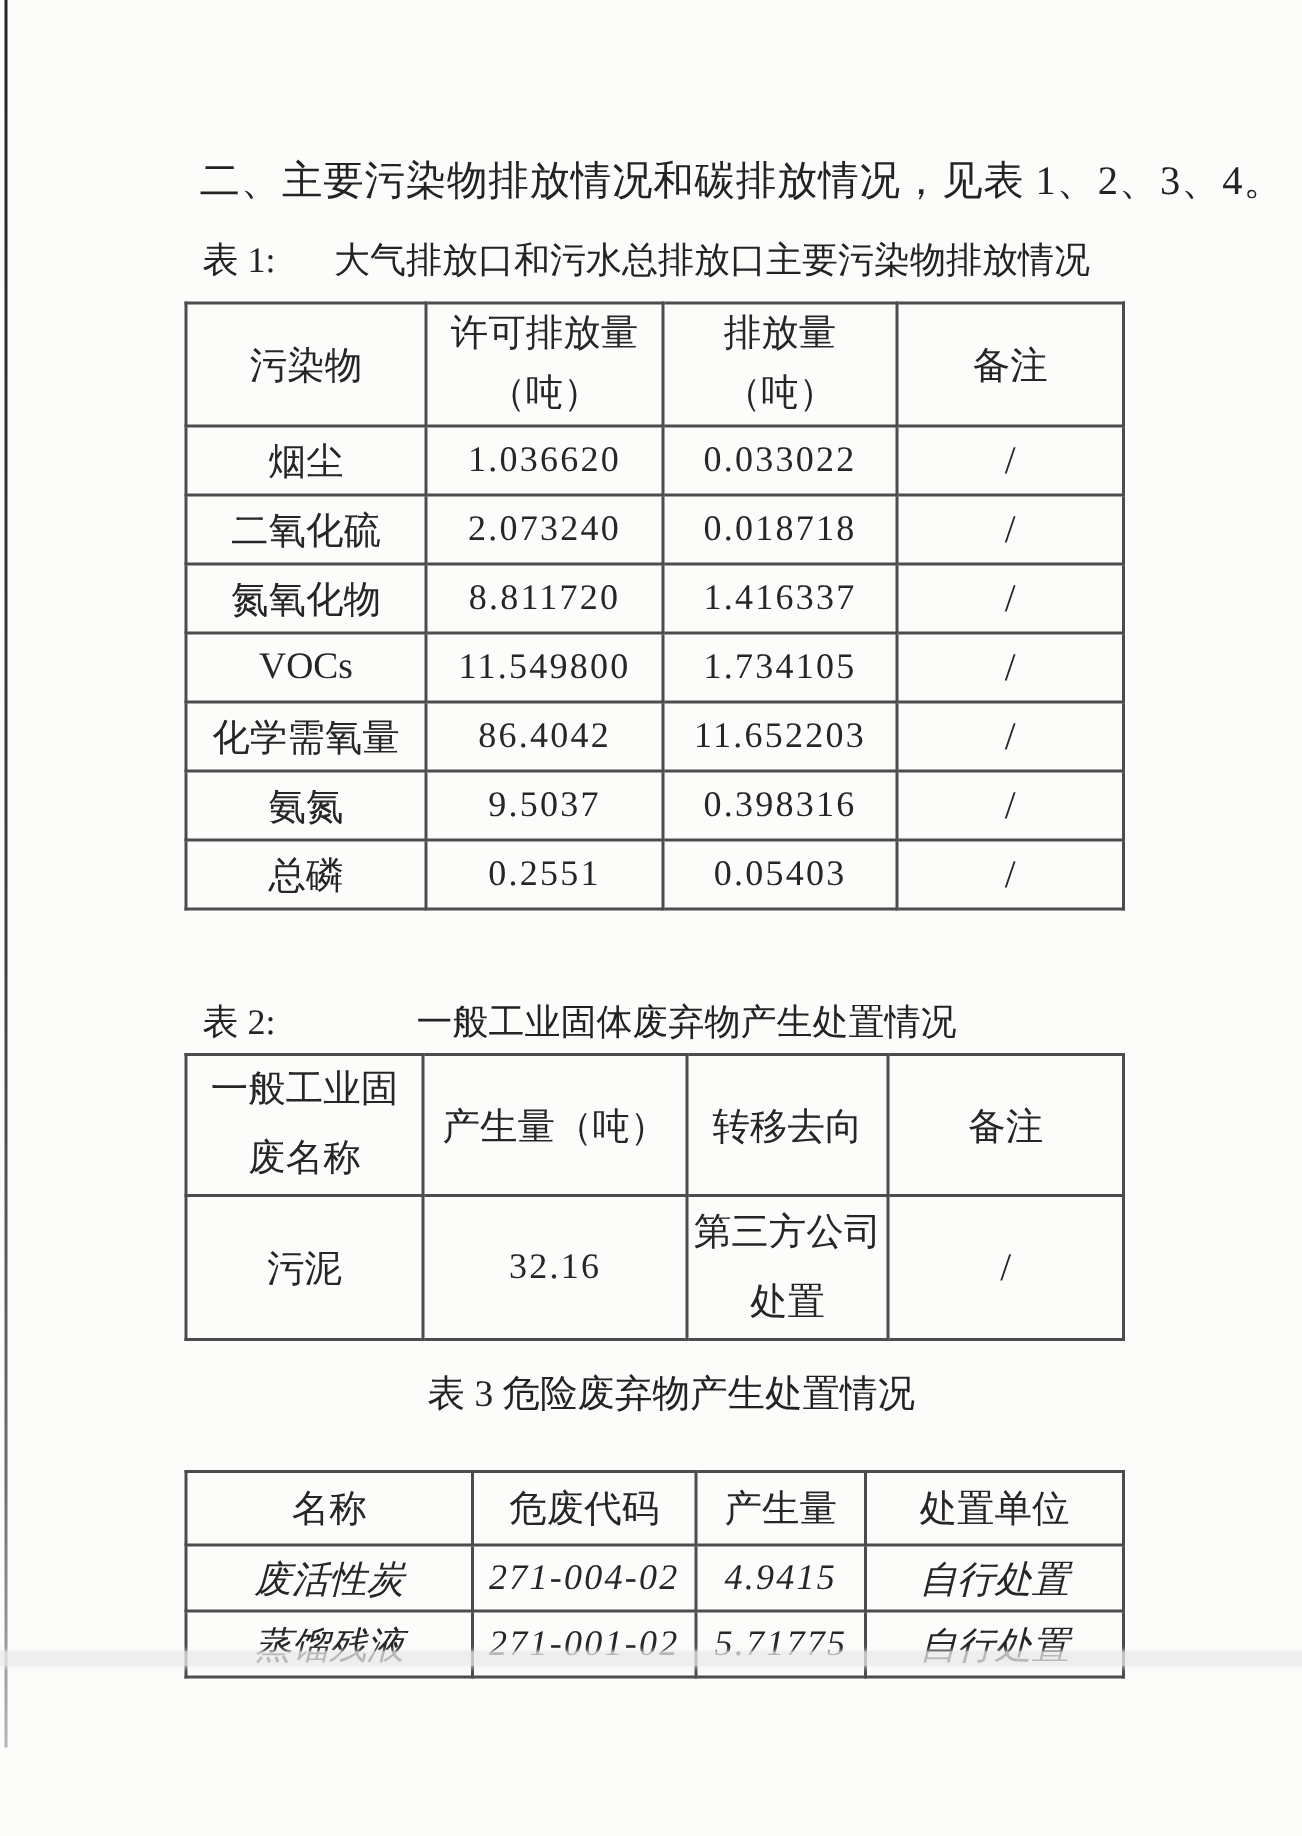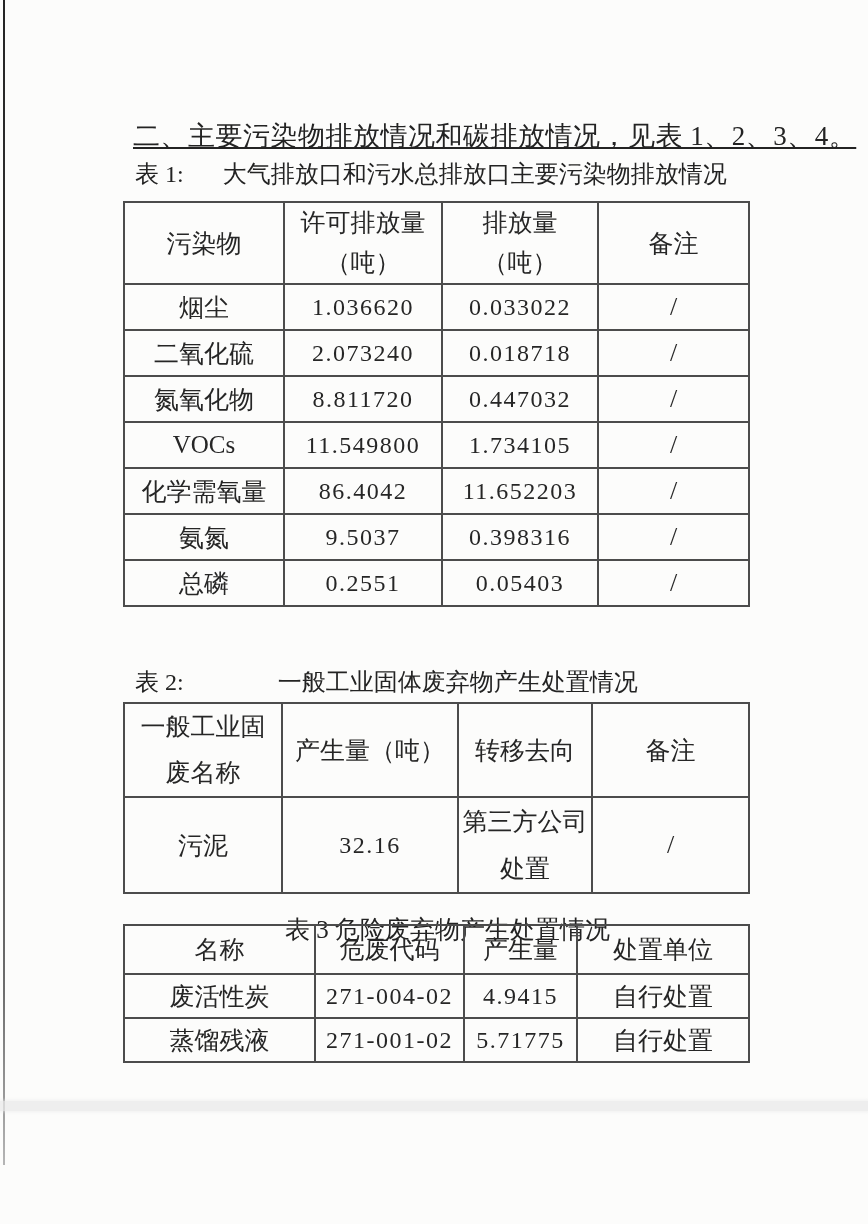--- a/index.html
+++ b/index.html
@@ -19,53 +19,53 @@
   
   .scan-band {
     position:absolute; left:0; top:1101px; width:868px; height:10px;
     background:rgba(233,233,233,0.75);
     box-shadow:0 0 3px 1px rgba(233,233,233,0.6);
     z-index:5;
   }
   .content { position:absolute; left:123px; top:0; width:625px; }
 
   .heading {
-    position:absolute; left:10px; top:118px; width:640px;
-    font-size:27px; line-height:36px; letter-spacing:0.5px; white-space:nowrap;text-decoration:underline;
+    position:absolute; left:10px; top:102px; width:640px;
+    font-size:27px; line-height:36px; letter-spacing:0.5px; white-space:nowrap;
   }
 
   .tcaption { position:absolute; left:0; font-size:24px; line-height:32px; white-space:nowrap;margin-left:12px; }
   .tcaption .cap-label { display:inline-block; }
   #t1-caption { top:158px; }
   #t1-caption .cap-label { margin-right:39px; }
   #t2-caption { top:666px; }
   #t2-caption .cap-label { margin-right:94px; }
   #t3-caption { top:914px; width:625px; text-align:center; font-size:25px; }
 
   table {
     position:absolute; left:0;
     border-collapse:collapse; table-layout:fixed;
     background:transparent;
   }
   #table1 { top:201px; width:625px; }
   #table2 { top:702px; width:625px; }
-  #table3 { top:924px; width:625px;padding-left:10px; }
+  #table3 { top:980px; width:625px;padding-left:10px; }
 
   th, td {
     border:2px solid #4c4c4c;
     text-align:center; vertical-align:middle;
     font-weight:normal; font-size:25px; color:#262626;
     padding:0; overflow:hidden;
   }
   #table1 tr.hdr   { height:78px; }
   #table1 tr.data  { height:46px; }
   #table2 tr.hdr   { height:92px; }
   #table2 tr.data  { height:94px; }
   #table3 tr.hdr   { height:49px; }
-  #table3 tr.data  { height:44px; }
+  #table3 tr.data  { height:44px;font-style:italic; }
 
   .twoline div { line-height:40px; }
   #table2 .twoline div { line-height:46px;text-align:center; }
   #table2 td.twoline div { line-height:47px; }
 
   .num { font-size:24px; letter-spacing:1.5px; }
   .slash { font-size:26px; }
 </style>
 </head>
 <body>
@@ -110,21 +110,21 @@
       </tr>
       <tr class="data">
         <td>二氧化硫</td>
         <td class="num">2.073240</td>
         <td class="num">0.018718</td>
         <td class="slash">/</td>
       </tr>
       <tr class="data">
         <td>氮氧化物</td>
         <td class="num">8.811720</td>
-        <td class="num">0.447032</td>
+        <td class="num">1.416337</td>
         <td class="slash">/</td>
       </tr>
       <tr class="data">
         <td>VOCs</td>
         <td class="num">11.549800</td>
         <td class="num">1.734105</td>
         <td class="slash">/</td>
       </tr>
       <tr class="data">
         <td>化学需氧量</td>

